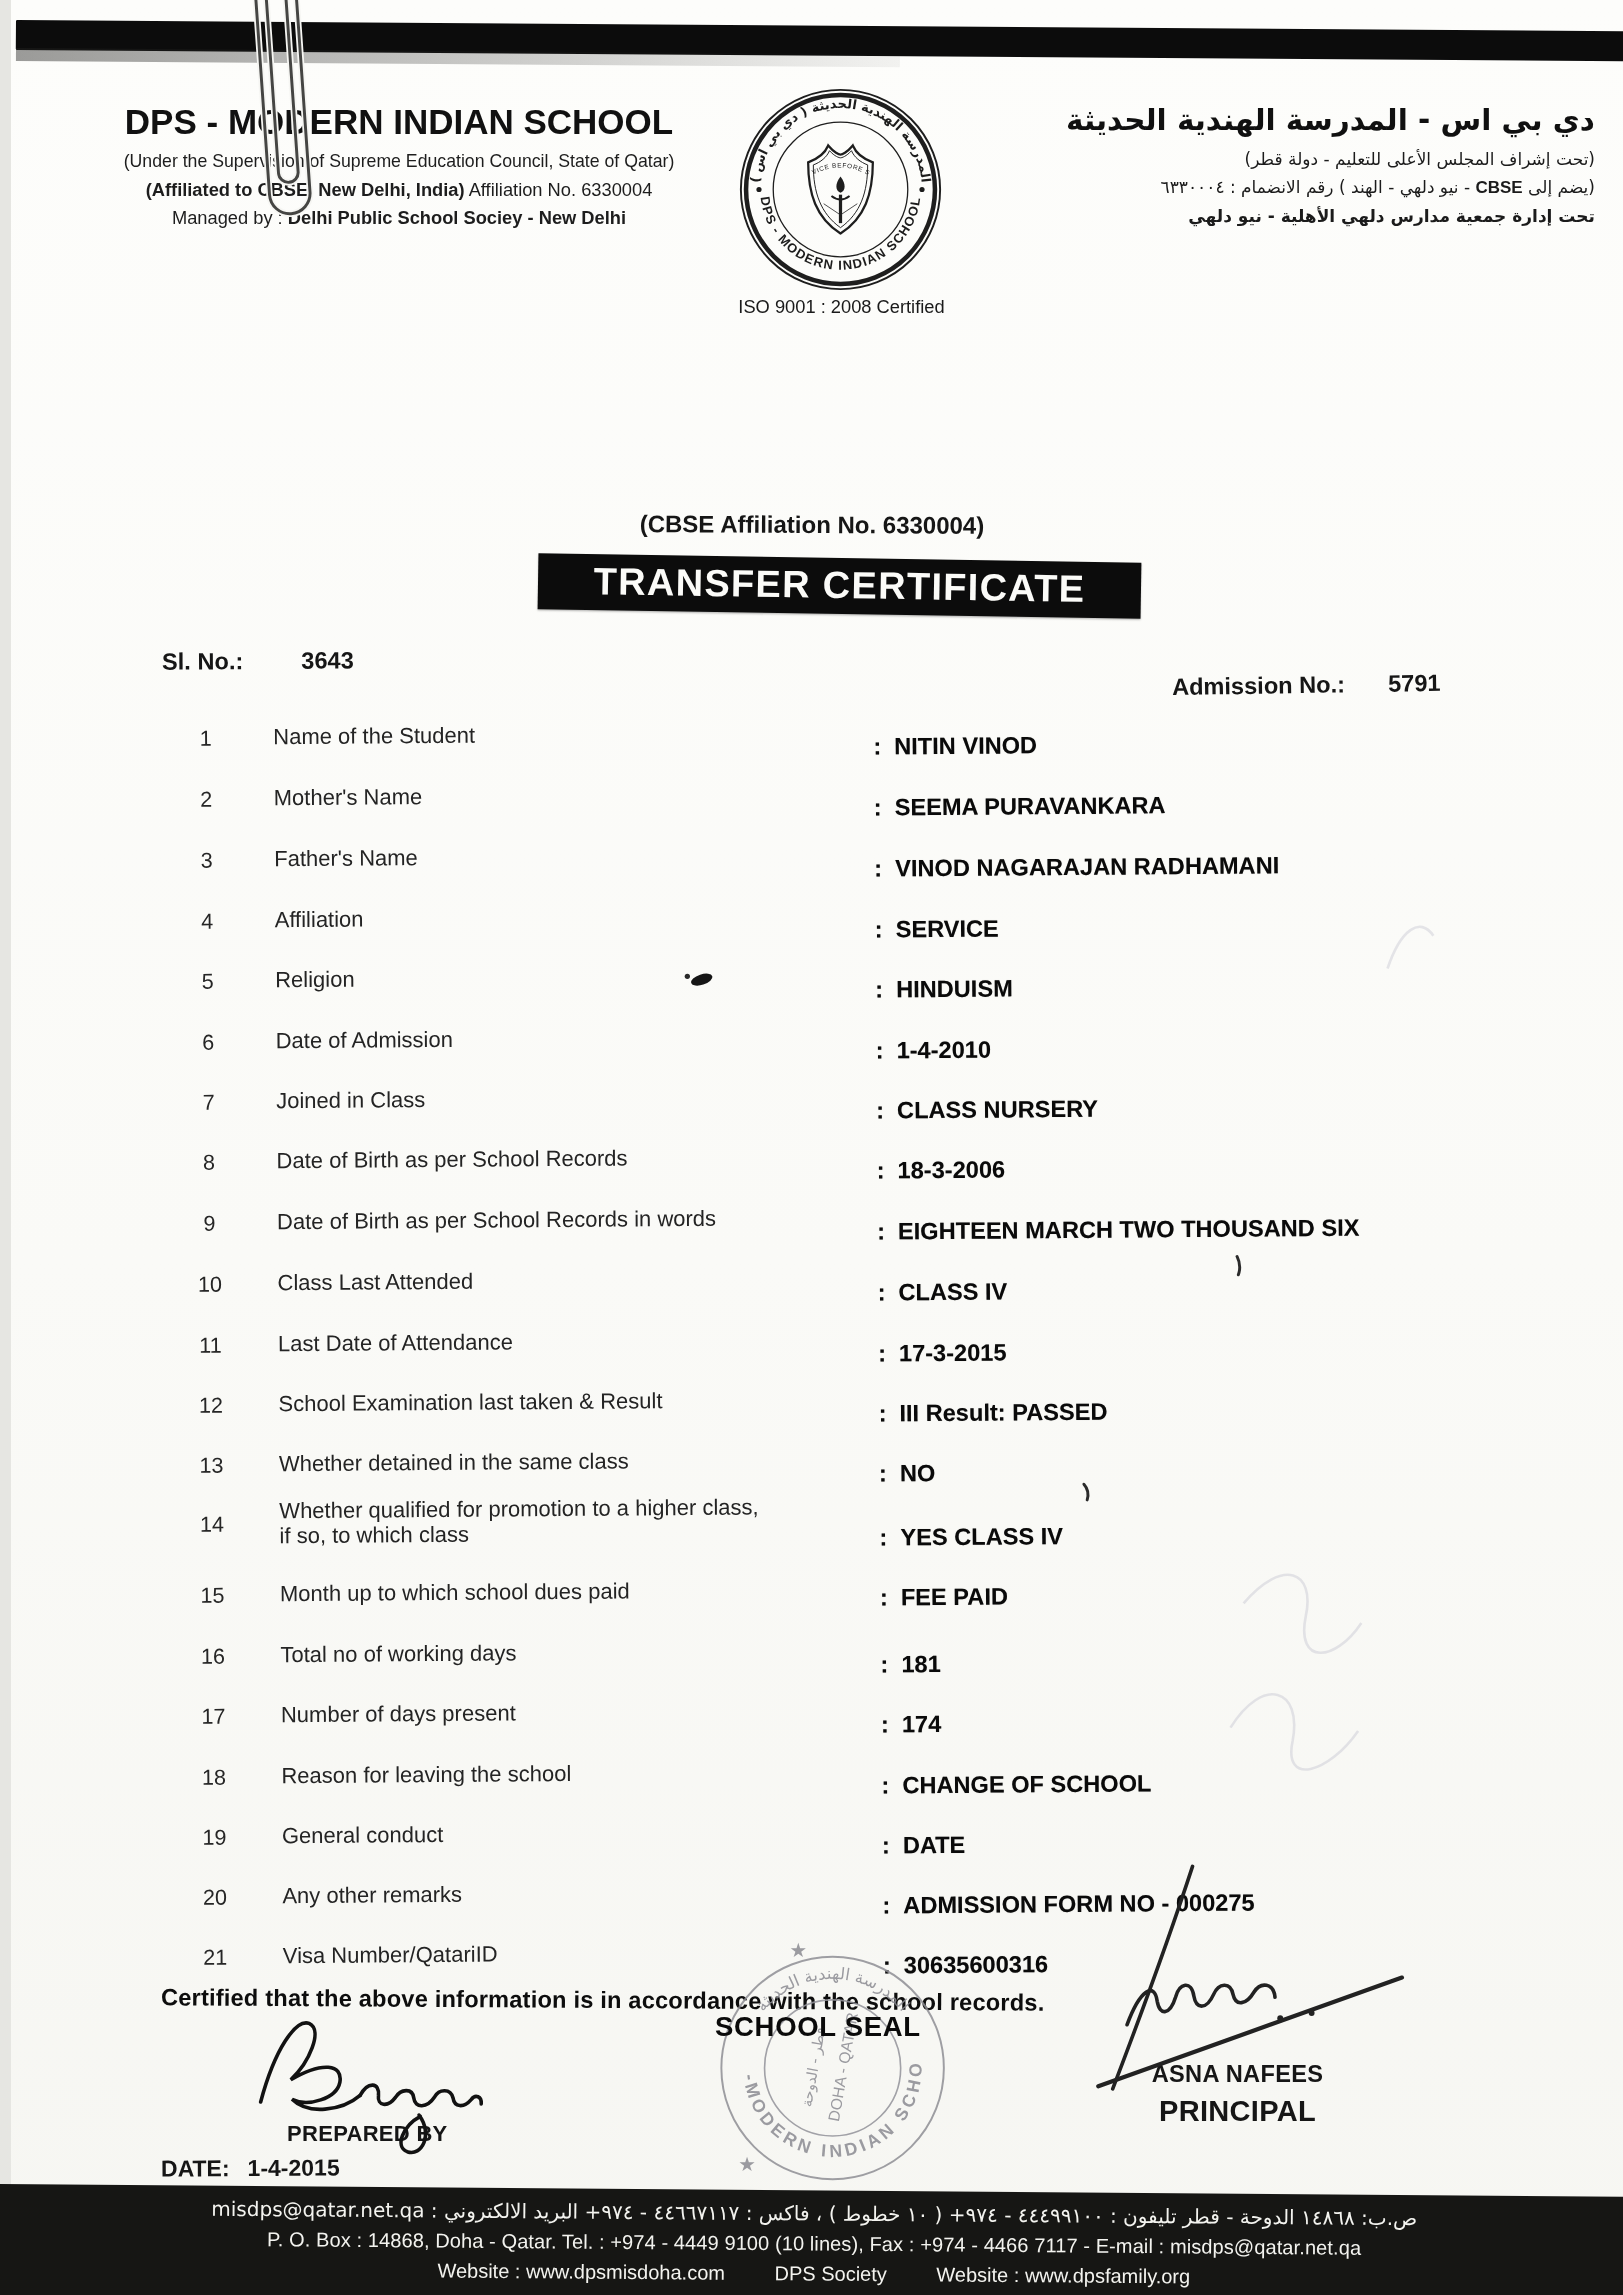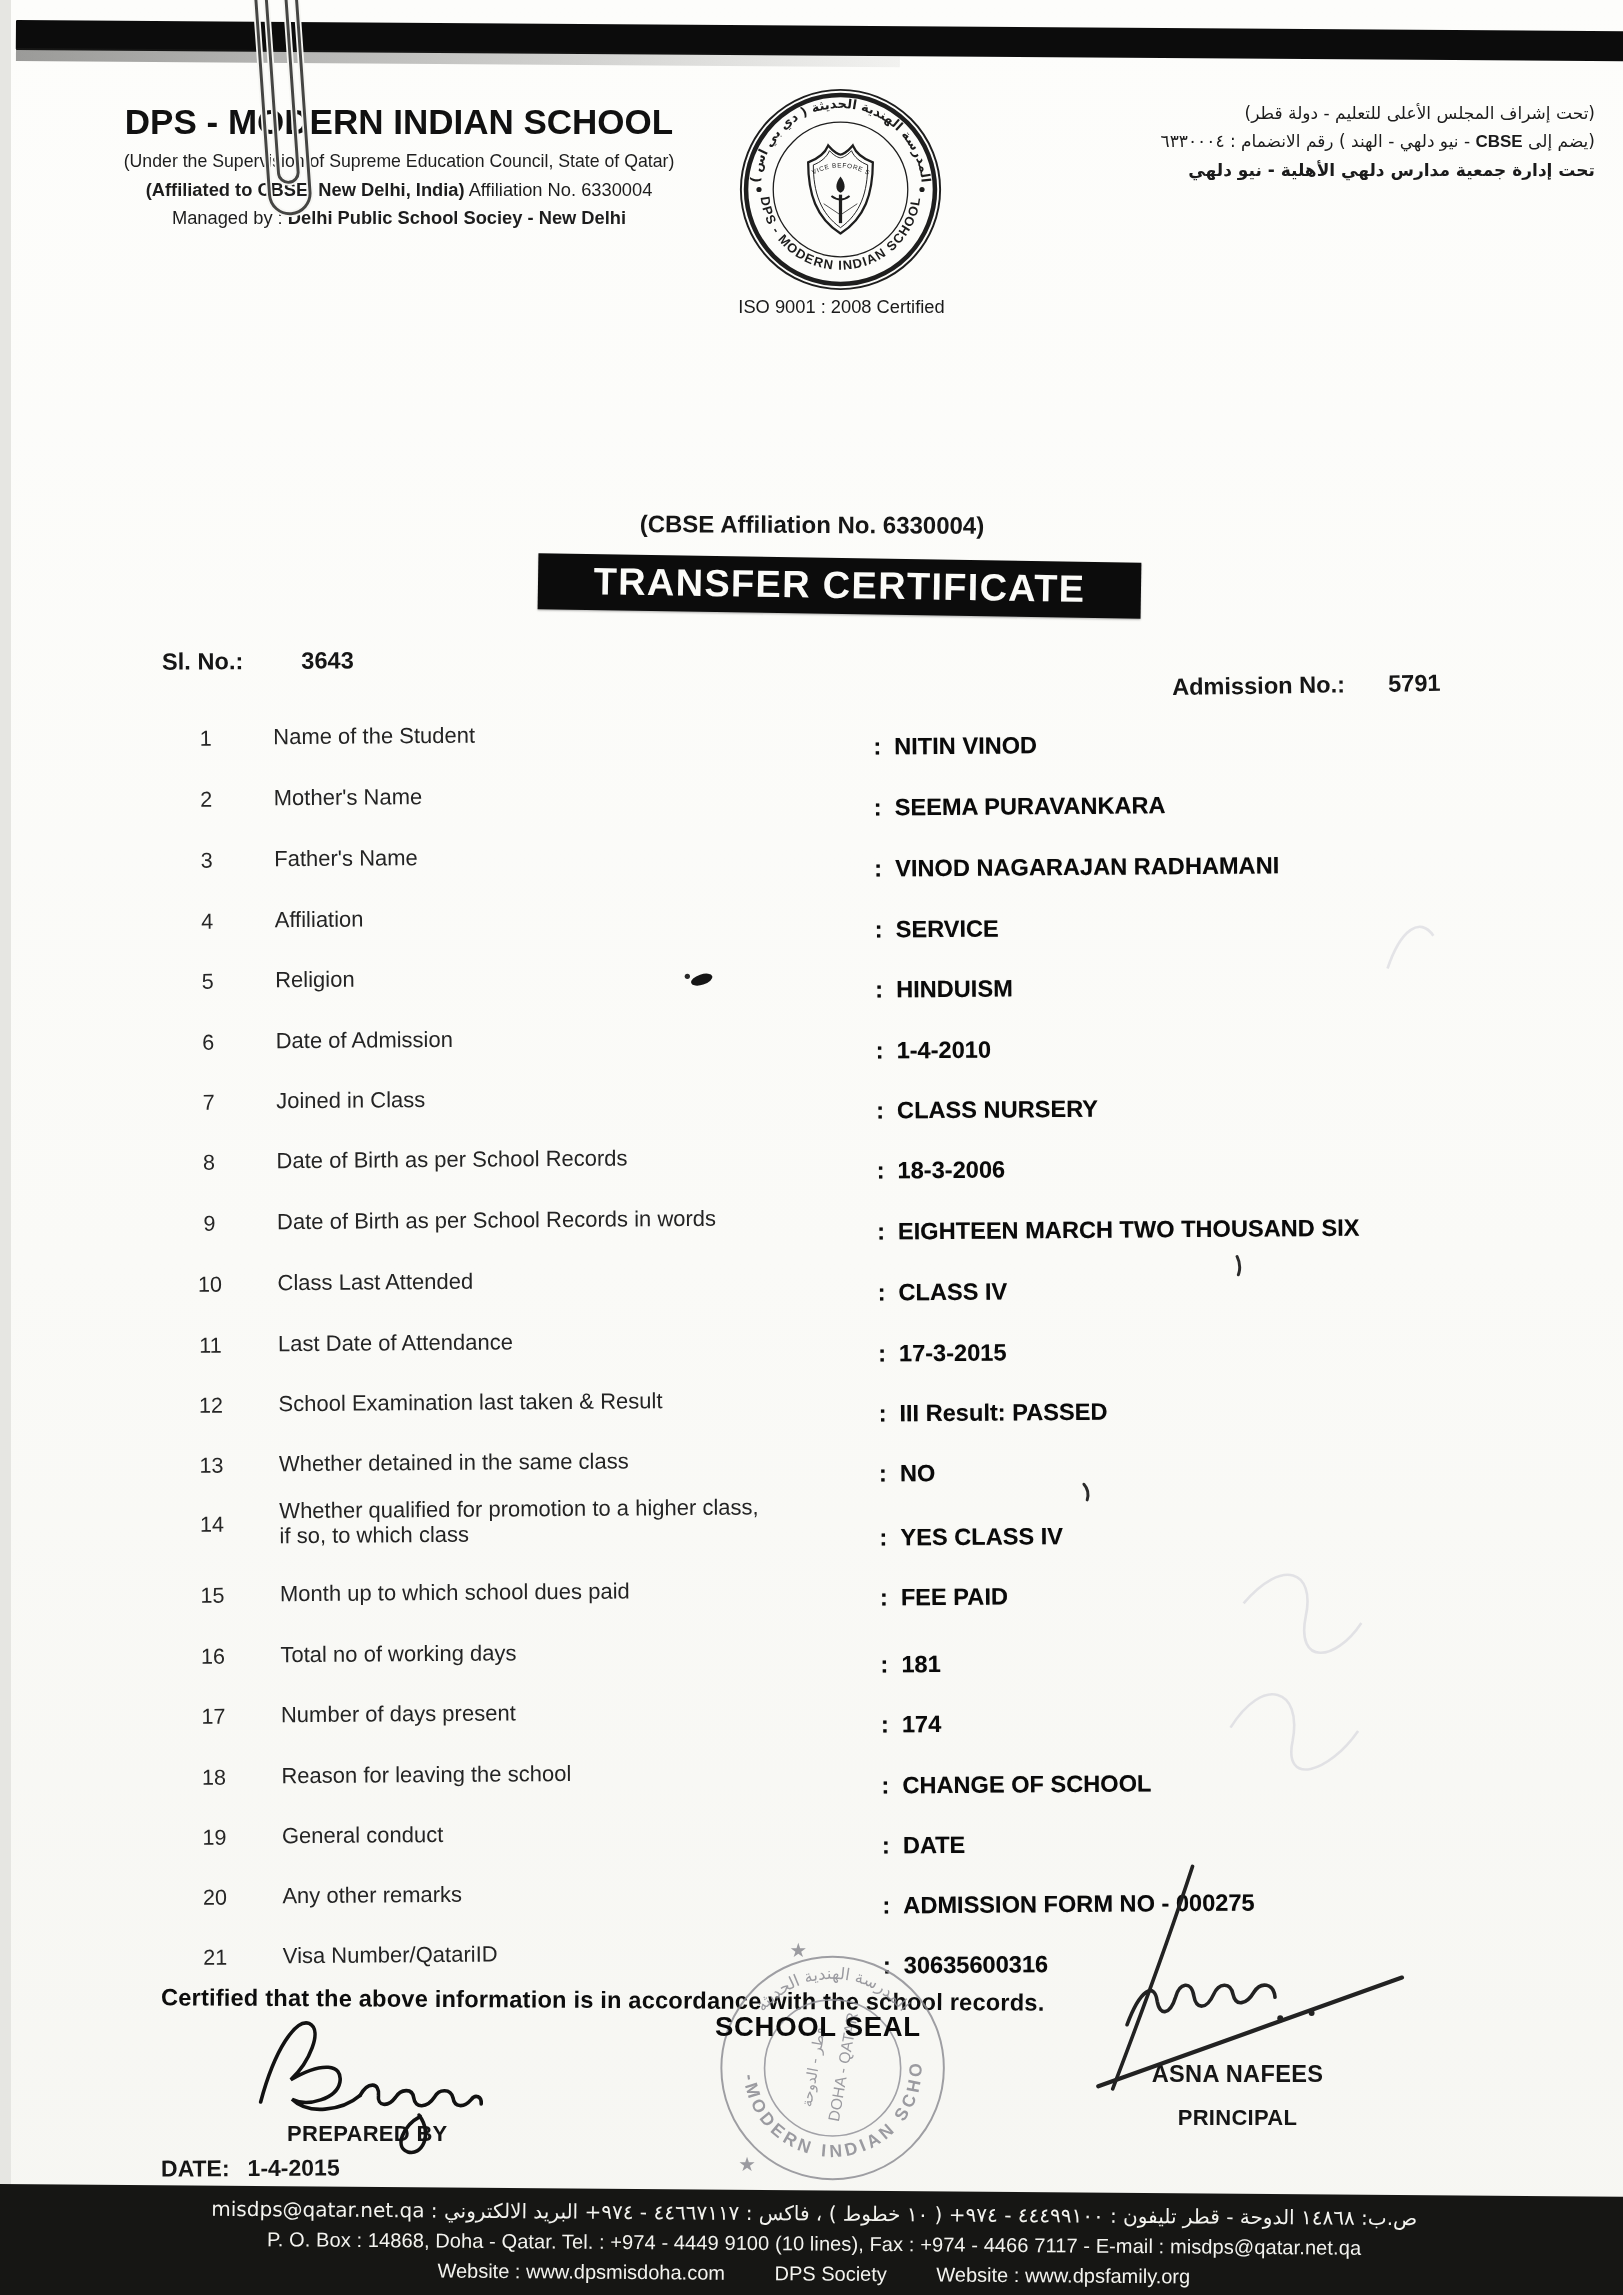--- a/index.html
+++ b/index.html
@@ -60,21 +60,21 @@
   
   #certified-line{left:161px;top:1987px;font-size:23.6px;font-weight:bold;letter-spacing:0.2px;
     transform:rotate(0.35deg);color:#0d0d0d;}
   #seal-label{left:715px;top:2011px;font-size:27.5px;font-weight:bold;letter-spacing:0.7px;z-index:5;color:#0a0a0a;}
   #prepared-by{left:287px;top:2121px;font-size:22px;font-weight:bold;letter-spacing:0.3px;}
   #date-line{left:161px;top:2155px;font-size:23px;transform:rotate(-0.4deg);}
   #date-line .dl{font-weight:bold;}
   #date-line .dv{margin-left:18px;font-weight:bold;}
   #principal-block{left:1113px;top:2061px;width:249px;text-align:center;}
   #principal-block .pn{font-size:23.6px;font-weight:bold;letter-spacing:0.3px;}
-  #principal-block .pt{font-size:22px;font-weight:bold;margin-top:17px;letter-spacing:0.3px;}
+  #principal-block .pt{font-size:29px;font-weight:bold;margin-top:7px;letter-spacing:0.3px;}
   
   #footer-band{left:-10.5px;top:2184px;width:1649px;height:151px;background:#161614;
     transform:rotate(0.45deg);transform-origin:left top;padding-top:10.5px;box-sizing:border-box;}
   .f-ar{direction:rtl;text-align:center;font-size:20px;color:#f3f3ef;
     font-family:"DejaVu Sans",sans-serif;}
   .f-en{text-align:center;font-size:20px;color:#f3f3ef;margin-top:7.9px;letter-spacing:0.1px;}
   .f-web{text-align:center;font-size:20px;color:#f3f3ef;margin-top:6.5px;}
   .f-web span{margin:0 22px;}
   
   #overlay{left:0;top:0;width:1624px;height:2295px;z-index:4;pointer-events:none;}
@@ -120,20 +120,21 @@
     <path d="M 160 140 C 151 152 152 162 160 165 C 168 162 169 152 160 140 Z" fill="#1e1e1e"></path>
     <path d="M 146 170 Q 160 181 174 170" fill="none" stroke="#1e1e1e" stroke-width="3"></path>
     <line x1="160" y1="168" x2="160" y2="212" stroke="#1e1e1e" stroke-width="5"></line>
     <line x1="134" y1="182" x2="158" y2="198" stroke="#4a4a4a" stroke-width="1.5"></line>
     <line x1="186" y1="182" x2="162" y2="198" stroke="#4a4a4a" stroke-width="1.5"></line>
   </svg>
 
   <div class="abs" id="iso-line">ISO 9001 : 2008 Certified</div>
 
   <div class="abs" id="header-right">
+    <div class="ar-name">دي بي اس - المدرسة الهندية الحديثة</div>
     <div class="ar-sub">(تحت إشراف المجلس الأعلى للتعليم - دولة قطر)</div>
     <div class="ar-sub"><span>(يضم إلى </span><span class="b">CBSE</span><span> - نيو دلهي - الهند )  رقم الانضمام : ٦٣٣٠٠٠٤</span></div>
     <div class="ar-sub ar-managed">تحت إدارة جمعية مدارس دلهي الأهلية - نيو دلهي</div>
   </div>
 
   <div class="abs" id="cbse-line">(CBSE Affiliation No. 6330004)</div>
   <div class="abs" id="tc-banner">
     <span>TRANSFER CERTIFICATE</span>
   </div>
 

